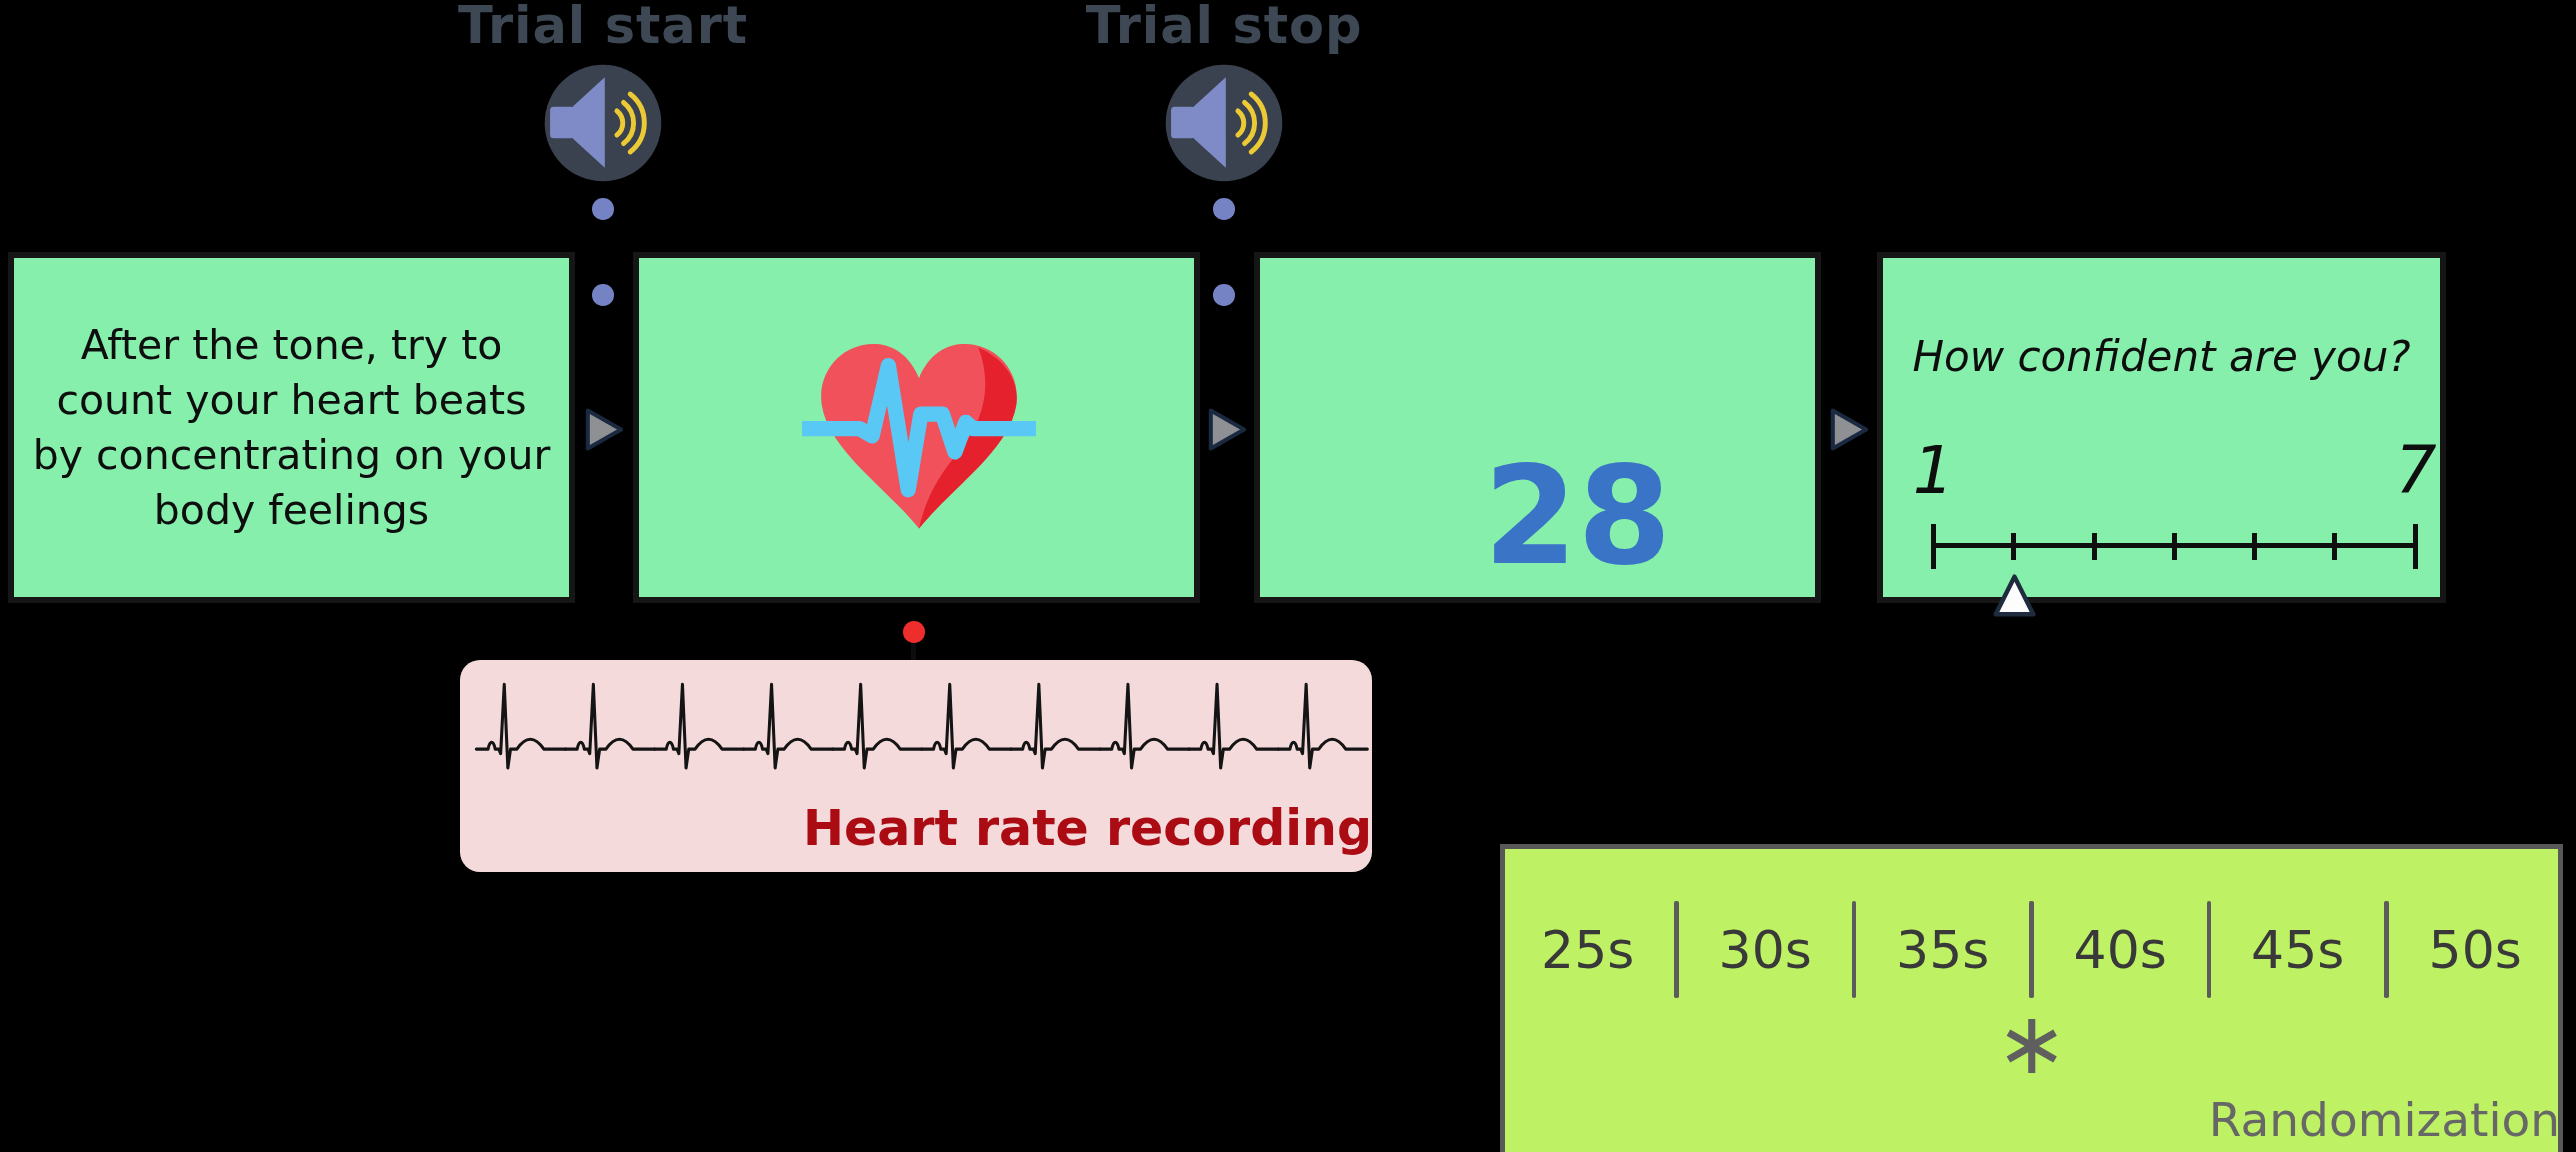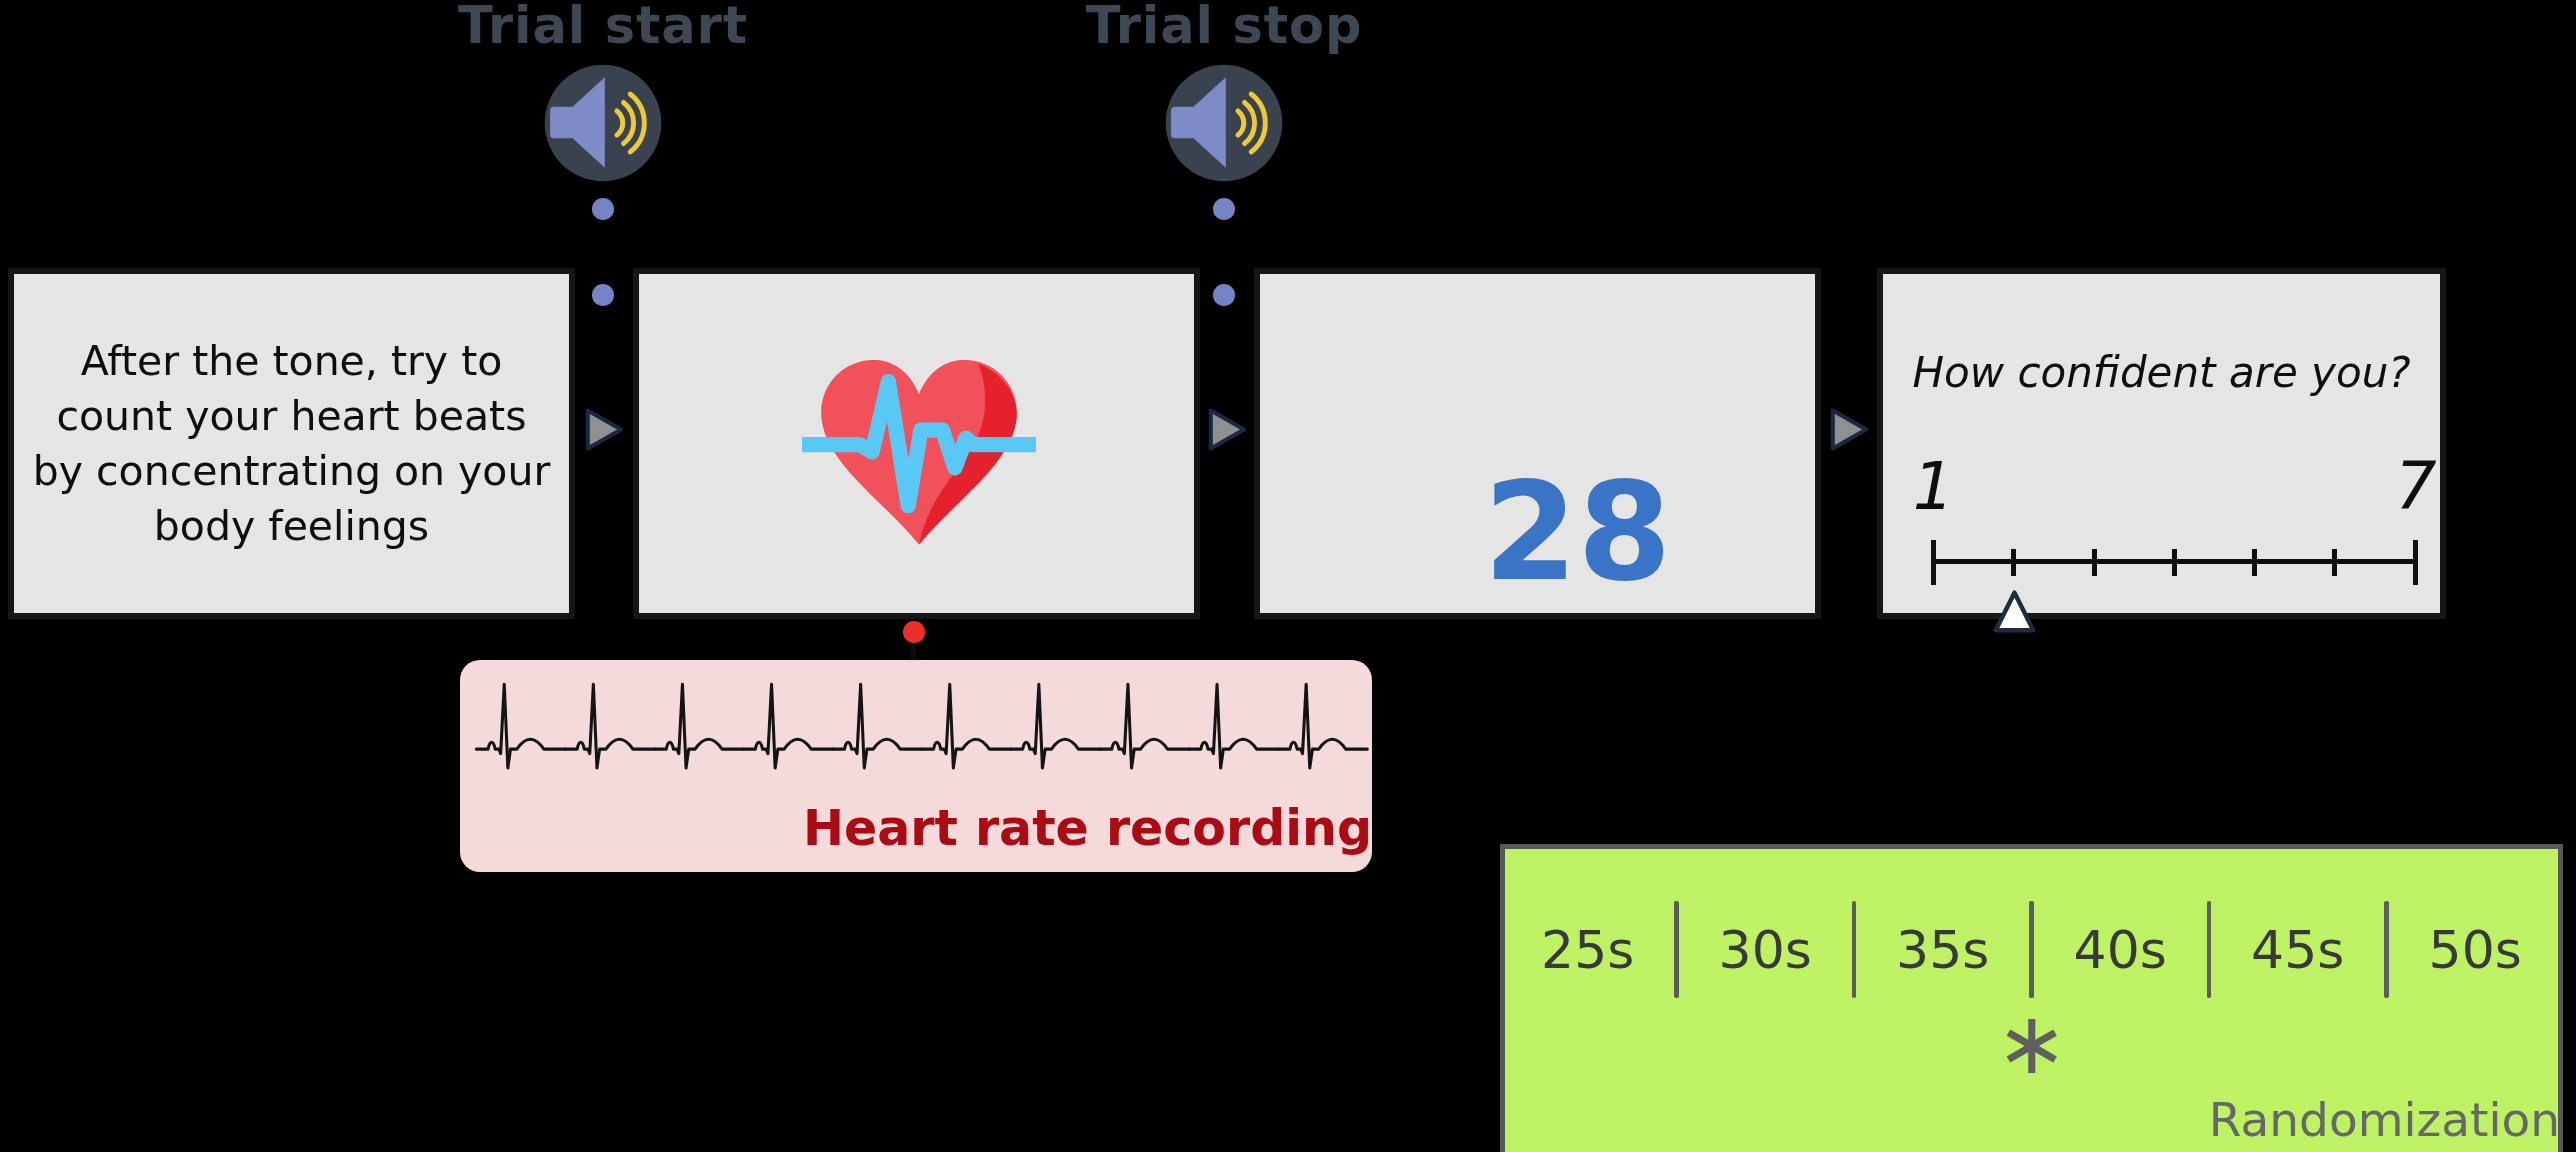--- a/index.html
+++ b/index.html
@@ -13,22 +13,22 @@
     font-size:51px;font-weight:bold;color:#3d4854;letter-spacing:0.9px;
   }
   #trial-start-label{left:387px;}
   #trial-stop-label{left:1008px;}
   .speaker{position:absolute;top:62px;width:122px;height:122px;}
   #speaker-start{left:542px;}
   #speaker-stop{left:1163px;}
   .conn-dot{position:absolute;width:21.6px;height:21.6px;border-radius:50%;background:#7583c4;}
   
   .panel{
-    position:absolute;top:268px;height:351px;box-sizing:border-box;
-    background:#e5e5e5;border:6.3px solid #161616;color:#0e0e0e;
+    position:absolute;top:252px;height:351px;box-sizing:border-box;
+    background:#86efac;border:6.3px solid #161616;color:#0e0e0e;
   }
   #panel-instruction{left:8px;width:567px;display:flex;align-items:center;justify-content:center;}
   #panel-counting{left:633px;width:567px;}
   #panel-count-question{left:1254px;width:567px;}
   #panel-confidence{left:1877px;width:569px;font-style:italic;}
   .instruction-text{
     width:554px;text-align:center;font-size:41px;line-height:55px;white-space:pre-line;
   }
   .heart-svg{position:absolute;left:163px;top:76px;width:234px;height:200px;}
   .question-text{

